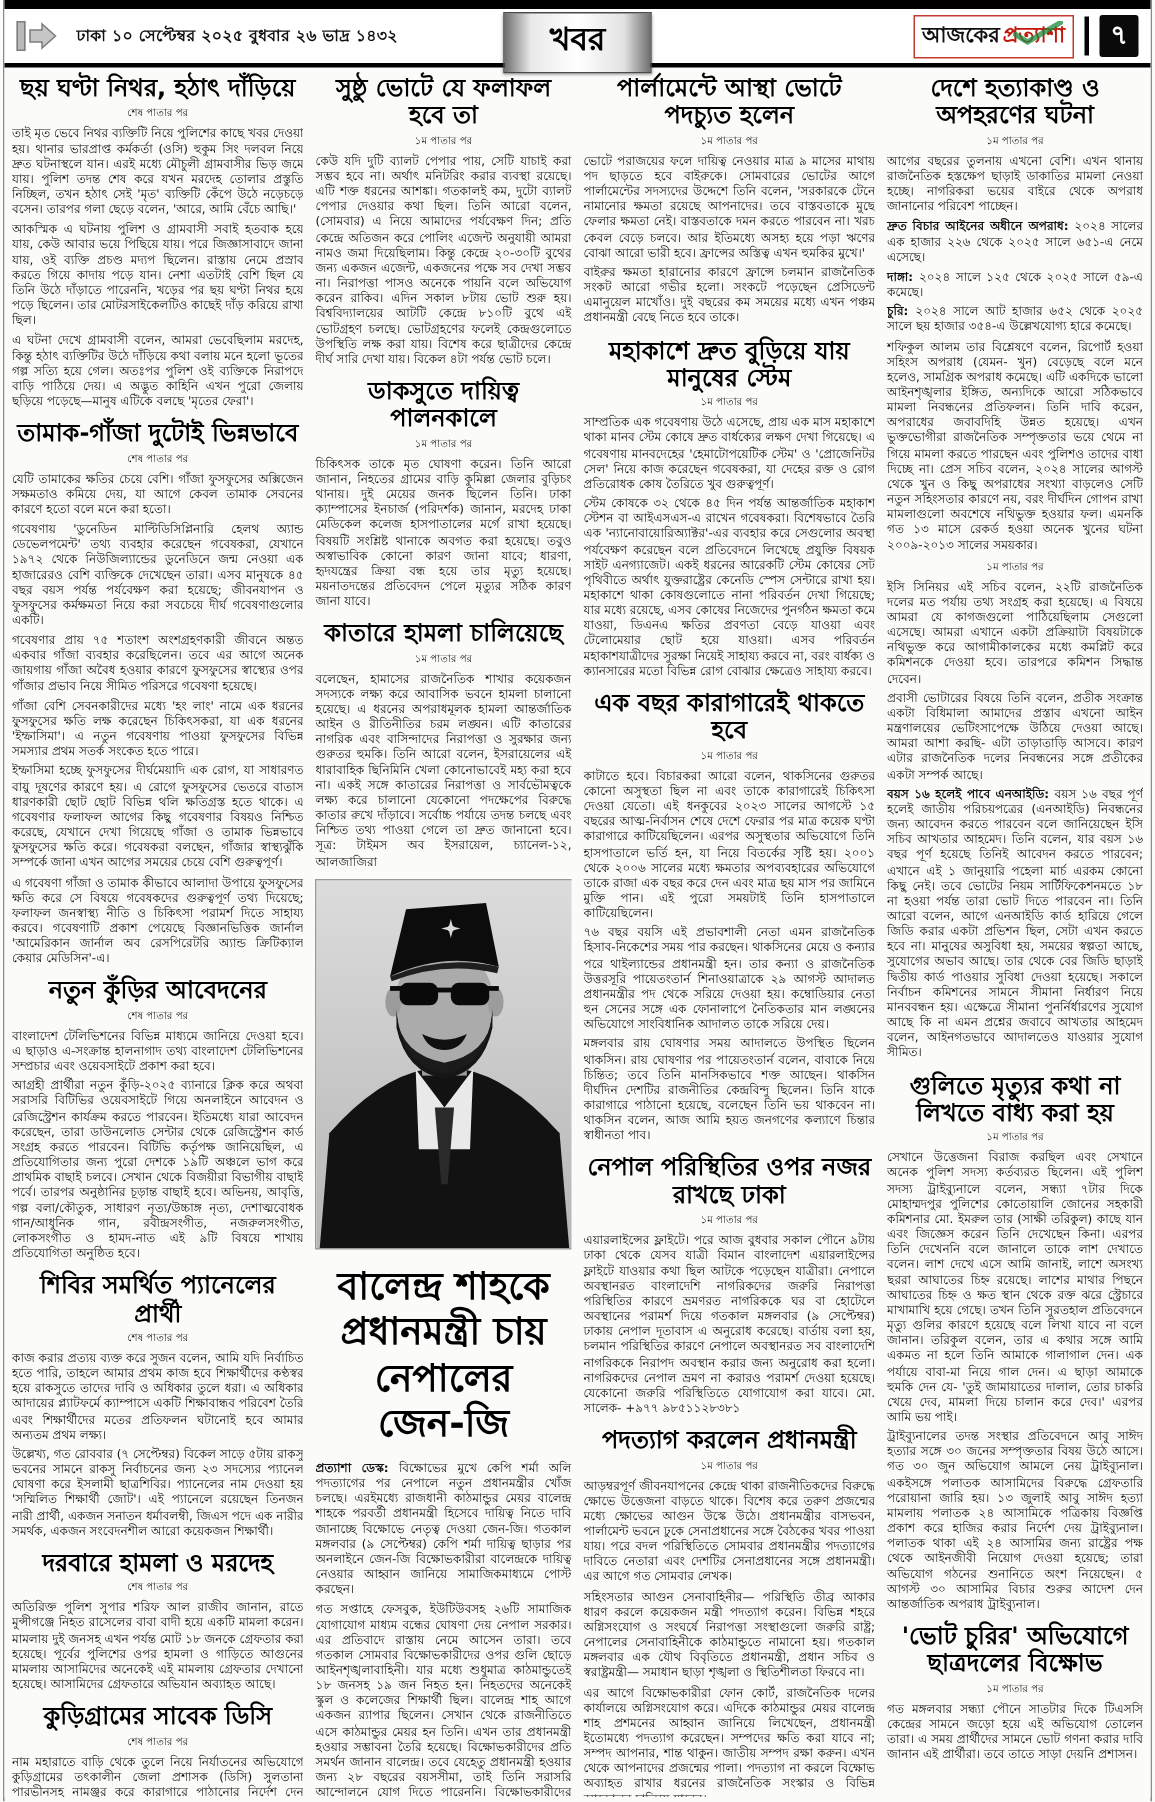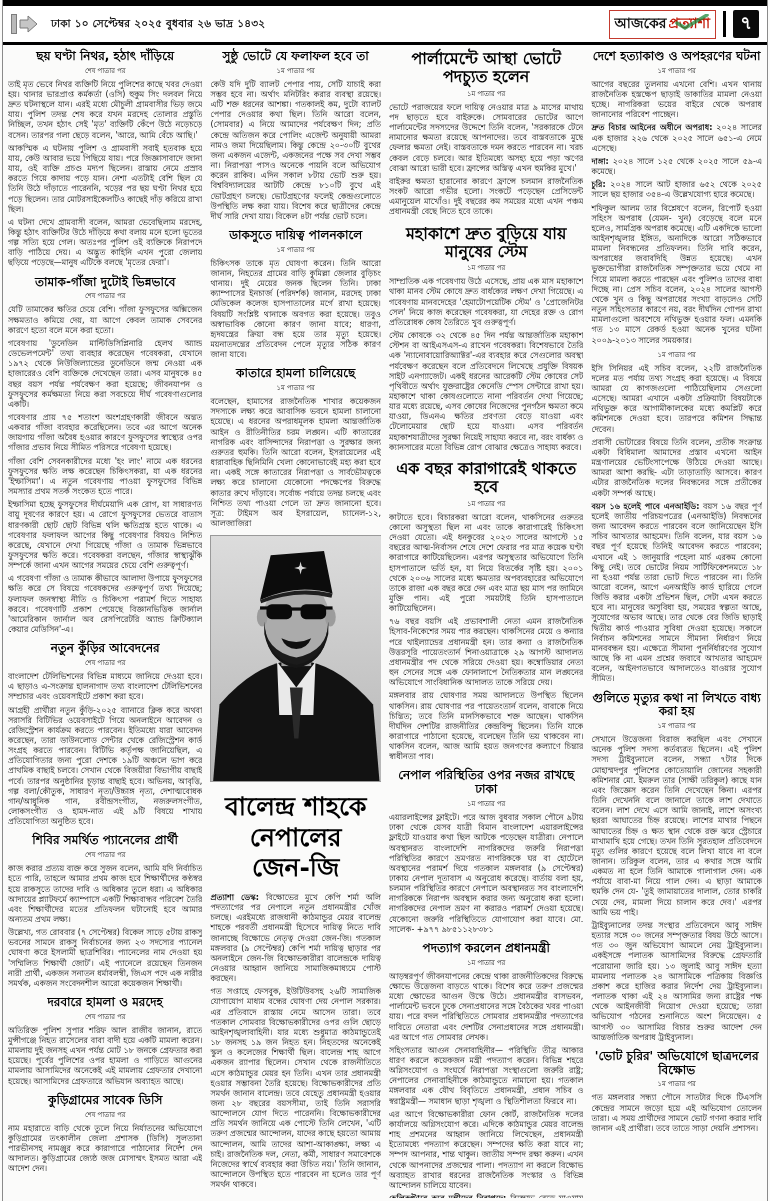--- a/index.html
+++ b/index.html
@@ -32,21 +32,21 @@
   
   .content{display:flex;gap:8px;padding:3px 5px 0;height:1150px;overflow:hidden;background:#fbfbfa;}
   .col{overflow:hidden;}
   .col[data-col="0"]{width:196px;}
   .col[data-col="1"]{width:172px;}
   .col[data-col="2"]{width:196px;}
   .col[data-col="3"]{width:172px;}
   .article{margin:0;}
   .headline{text-align:center;font-weight:bold;line-height:1.15;margin:7px 1px 1px;color:#000;}
   .article:first-child .headline{margin-top:2px;}
-  .h-md{font-size:12px;text-align:center;}
+  .h-md{font-size:16px;text-align:center;}
   .h-lg{font-size:16px;}
   .kicker{text-align:center;font-size:6.8px;color:#222;margin:0 0 3px;}
   .para{font-size:8px;line-height:1.27;text-align:justify;margin:0 0 3px;text-justify:inter-word;}
   .para b{font-weight:bold;}
   .big-headline{font-size:25px;font-weight:bold;text-align:center;line-height:1.22;margin:10px 0 9px;color:#000;}
   .photo{margin:6px 0 0;line-height:0;}
   .photo svg{width:100%;height:auto;display:block;border:1px solid #9a9a9a;}
 </style>
 </head>
 <body>
@@ -55,20 +55,21 @@
   <div class="topbar"></div>
 
   <div class="header">
     <span class="marker-icon">
       <span class="bar"></span>
       <svg width="20" height="20" viewBox="0 0 20 20" aria-hidden="true">
         <polygon points="1,6 9,6 9,2 18,10 9,18 9,14 1,14" fill="#c6c6c6" stroke="#7b7b7b" stroke-width="1"></polygon>
       </svg>
     </span>
     <span class="date">ঢাকা ১০ সেপ্টেম্বর ২০২৫ বুধবার ২৬ ভাদ্র ১৪৩২</span>
+    <span class="section-box">খবর</span>
     <span class="right-group">
       <span class="logo">
         <svg class="swoosh" viewBox="0 0 34 16" aria-hidden="true">
           <path d="M2 9 L10 14 L32 1" fill="none" stroke="#1d8a3c" stroke-width="3.5" stroke-linecap="round" opacity="0.75"></path>
         </svg>
         <span class="logo-part1">আজকের</span>
         <span class="logo-part2">প্রত্যাশা</span>
       </span>
       <span class="pageno-sep"></span>
       <span class="pageno">৭</span>
@@ -171,20 +172,21 @@
         <path d="M46,60 Q80,46 114,54 L113,58 Q80,50 47,63 Z" fill="#1f1f1f"></path>
         <g transform="translate(84,30)" fill="#d8d8d8">
           <circle r="2"></circle>
           <path d="M0,-6 L1.2,-1.2 L6,0 L1.2,1.2 L0,6 L-1.2,1.2 L-6,0 L-1.2,-1.2 Z"></path>
         </g>
       </g>
     </svg>
   </div>
 <div class="big-headline">
           <div>বালেন্দ্র শাহকে</div>
+          <div>প্রধানমন্ত্রী চায়</div>
           <div>নেপালের</div>
           <div>জেন-জি</div>
         </div>
         <div class="article">
           <p class="para"><b>প্রত্যাশা ডেস্ক: </b>বিক্ষোভের মুখে কেপি শর্মা অলি পদত্যাগের পর নেপালে নতুন প্রধানমন্ত্রীর খোঁজ চলছে। এরইমধ্যে রাজধানী কাঠমান্ডুর মেয়র বালেন্দ্র শাহকে পরবর্তী প্রধানমন্ত্রী হিসেবে দায়িত্ব নিতে দাবি জানাচ্ছে বিক্ষোভে নেতৃত্ব দেওয়া জেন-জি। গতকাল মঙ্গলবার (৯ সেপ্টেম্বর) কেপি শর্মা দায়িত্ব ছাড়ার পর অনলাইনে জেন-জি বিক্ষোভকারীরা বালেন্দ্রকে দায়িত্ব নেওয়ার আহ্বান জানিয়ে সামাজিকমাধ্যমে পোস্ট করছেন।</p>
           <p class="para">গত সপ্তাহে ফেসবুক, ইউটিউবসহ ২৬টি সামাজিক যোগাযোগ মাধ্যম বন্ধের ঘোষণা দেয় নেপাল সরকার। এর প্রতিবাদে রাস্তায় নেমে আসেন তারা। তবে গতকাল সোমবার বিক্ষোভকারীদের ওপর গুলি ছোড়ে আইনশৃঙ্খলাবাহিনী। যার মধ্যে শুধুমাত্র কাঠমান্ডুতেই ১৮ জনসহ ১৯ জন নিহত হন। নিহতদের অনেকেই স্কুল ও কলেজের শিক্ষার্থী ছিল। বালেন্দ্র শাহ আগে একজন র‍্যাপার ছিলেন। সেখান থেকে রাজনীতিতে এসে কাঠমান্ডুর মেয়র হন তিনি। এখন তার প্রধানমন্ত্রী হওয়ার সম্ভাবনা তৈরি হয়েছে। বিক্ষোভকারীদের প্রতি সমর্থন জানান বালেন্দ্র। তবে যেহেতু প্রধানমন্ত্রী হওয়ার জন্য ২৮ বছরের বয়সসীমা, তাই তিনি সরাসরি আন্দোলনে যোগ দিতে পারেননি। বিক্ষোভকারীদের প্রতি সমর্থন জানিয়ে এক পোস্টে তিনি লেখেন, 'এটি তরুণ প্রজন্মের আন্দোলন, যাদের কাছে হয়তো আমায় আন্দোলন, আমি তাদের আশা-আকাঙ্ক্ষা, লক্ষ্য এ চাই। রাজনৈতিক দল, নেতা, কর্মী, সাধারণ সমাবেশকে নিজেদের স্বার্থে ব্যবহার করা উচিত নয়।' তিনি জানান, আন্দোলনে উপস্থিত হতে পারবেন না হলেও তার পূর্ণ সমর্থন থাকবে।</p>
         </div>
       </div>
     <div class="col" data-col="2">
         <div class="article">

